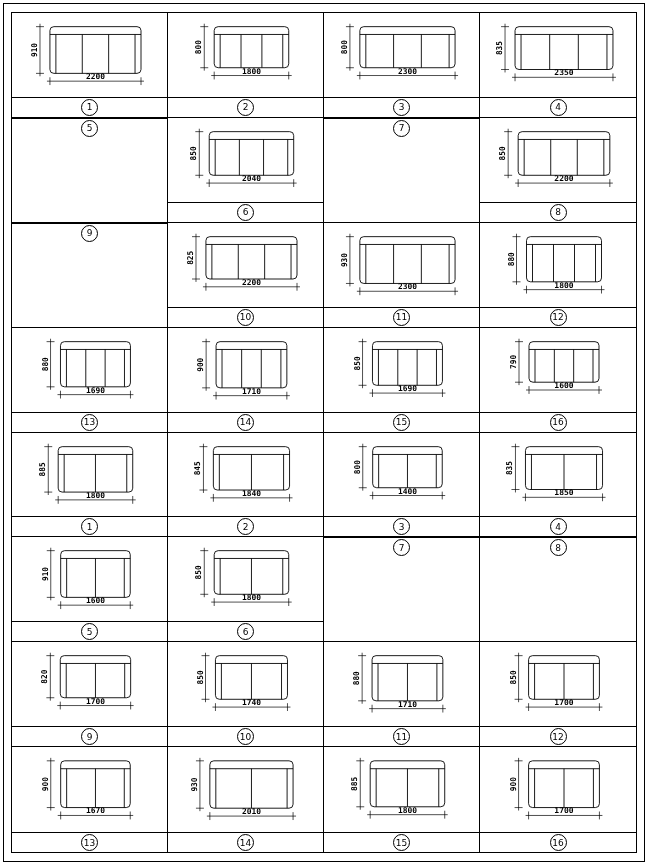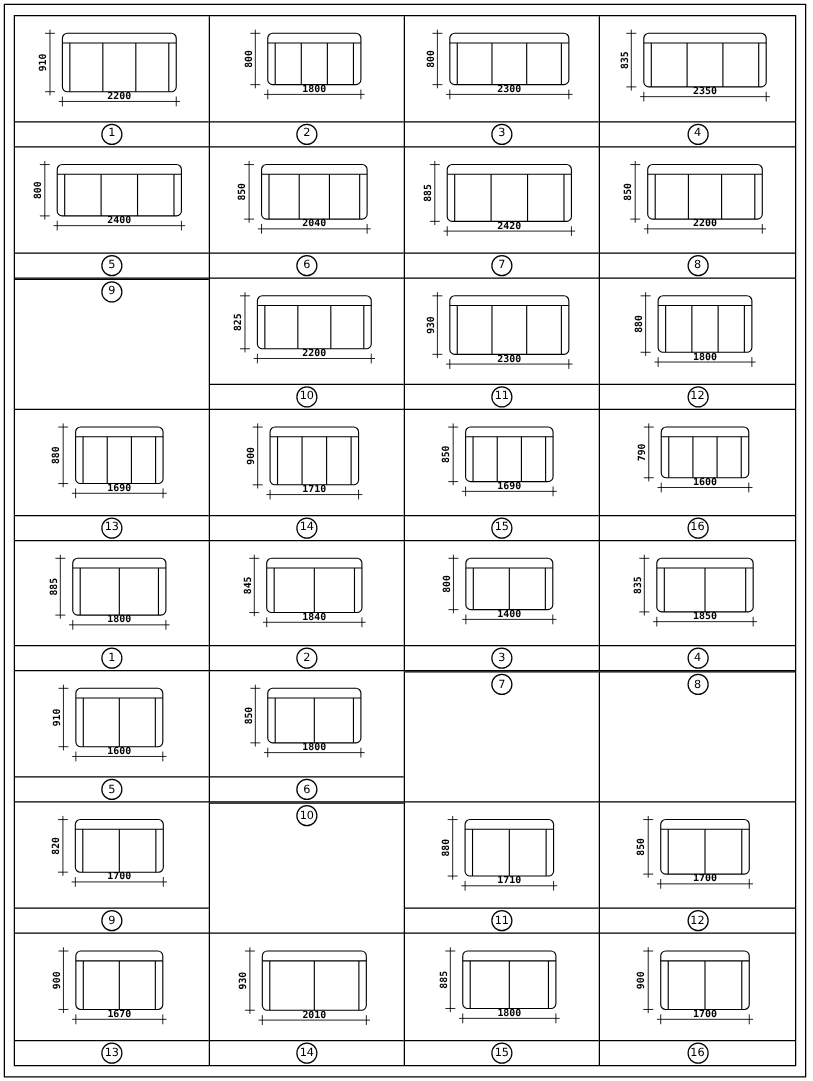--- a/index.html
+++ b/index.html
@@ -132,42 +132,20 @@
             </g>
         <text class="dimtxt dim-w" text-anchor="middle" x="84" y="63.94736842105263">2350</text>
         <text class="dimtxt dim-d" text-anchor="middle" x="0" y="0" transform="translate(22.041666666666664,35.973684210526315) rotate(-90)">835</text>
       </svg>
     </div>
     <div class="label-row">
       <div class="num">4</div>
     </div>
   </div>
       <div class="cell">
-    <div class="draw">
-      <svg viewBox="0 0 156 86" preserveAspectRatio="none">
-        <g class="sofa" fill="none" stroke="#000" stroke-width="0.9">
-              <rect x="34" y="14" width="100" height="42.10526315789474" rx="4"></rect>
-              <line x1="34" y1="22" x2="134" y2="22"></line>
-              <line x1="40" y1="22" x2="40" y2="56.10526315789474"></line>
-              <line x1="128" y1="22" x2="128" y2="56.10526315789474"></line>
-              <line x1="69.33333333333333" y1="22" x2="69.33333333333333" y2="56.10526315789474"></line>
-              <line x1="98.66666666666666" y1="22" x2="98.66666666666666" y2="56.10526315789474"></line>
-            </g>
-        <g class="dims" stroke="#000" stroke-width="0.7" fill="none">
-              <line x1="31" y1="64.10526315789474" x2="137" y2="64.10526315789474"></line>
-              <line x1="34" y1="60.10526315789474" x2="34" y2="68.10526315789474"></line>
-              <line x1="134" y1="60.10526315789474" x2="134" y2="68.10526315789474"></line>
-              <line x1="24" y1="11" x2="24" y2="59.10526315789474"></line>
-              <line x1="20" y1="14" x2="28" y2="14"></line>
-              <line x1="20" y1="56.10526315789474" x2="28" y2="56.10526315789474"></line>
-            </g>
-        <text class="dimtxt dim-w" text-anchor="middle" x="84" y="62.10526315789474">2400</text>
-        <text class="dimtxt dim-d" text-anchor="middle" x="0" y="0" transform="translate(21,35.05263157894737) rotate(-90)">800</text>
-      </svg>
-    </div>
     <div class="label-row">
       <div class="num">5</div>
     </div>
   </div>
       <div class="cell">
     <div class="draw">
       <svg viewBox="0 0 156 86" preserveAspectRatio="none">
         <g class="sofa" fill="none" stroke="#000" stroke-width="0.9">
               <rect x="41.5" y="14" width="85" height="44.73684210526316" rx="4"></rect>
               <line x1="41.5" y1="22" x2="126.5" y2="22"></line>
@@ -186,42 +164,20 @@
             </g>
         <text class="dimtxt dim-w" text-anchor="middle" x="84" y="64.73684210526315">2040</text>
         <text class="dimtxt dim-d" text-anchor="middle" x="0" y="0" transform="translate(28.5,36.368421052631575) rotate(-90)">850</text>
       </svg>
     </div>
     <div class="label-row">
       <div class="num">6</div>
     </div>
   </div>
       <div class="cell">
-    <div class="draw">
-      <svg viewBox="0 0 156 86" preserveAspectRatio="none">
-        <g class="sofa" fill="none" stroke="#000" stroke-width="0.9">
-              <rect x="34" y="14" width="100" height="46.578947368421055" rx="4"></rect>
-              <line x1="34" y1="22" x2="134" y2="22"></line>
-              <line x1="40" y1="22" x2="40" y2="60.578947368421055"></line>
-              <line x1="128" y1="22" x2="128" y2="60.578947368421055"></line>
-              <line x1="69.33333333333333" y1="22" x2="69.33333333333333" y2="60.578947368421055"></line>
-              <line x1="98.66666666666666" y1="22" x2="98.66666666666666" y2="60.578947368421055"></line>
-            </g>
-        <g class="dims" stroke="#000" stroke-width="0.7" fill="none">
-              <line x1="31" y1="68.57894736842105" x2="137" y2="68.57894736842105"></line>
-              <line x1="34" y1="64.57894736842105" x2="34" y2="72.57894736842105"></line>
-              <line x1="134" y1="64.57894736842105" x2="134" y2="72.57894736842105"></line>
-              <line x1="24" y1="11" x2="24" y2="63.578947368421055"></line>
-              <line x1="20" y1="14" x2="28" y2="14"></line>
-              <line x1="20" y1="60.578947368421055" x2="28" y2="60.578947368421055"></line>
-            </g>
-        <text class="dimtxt dim-w" text-anchor="middle" x="84" y="66.57894736842105">2420</text>
-        <text class="dimtxt dim-d" text-anchor="middle" x="0" y="0" transform="translate(21,37.28947368421053) rotate(-90)">885</text>
-      </svg>
-    </div>
     <div class="label-row">
       <div class="num">7</div>
     </div>
   </div>
       <div class="cell">
     <div class="draw">
       <svg viewBox="0 0 156 86" preserveAspectRatio="none">
         <g class="sofa" fill="none" stroke="#000" stroke-width="0.9">
               <rect x="38.166666666666664" y="14" width="91.66666666666667" height="44.73684210526316" rx="4"></rect>
               <line x1="38.166666666666664" y1="22" x2="129.83333333333334" y2="22"></line>
@@ -626,20 +582,41 @@
             </g>
         <text class="dimtxt dim-w" text-anchor="middle" x="84" y="63.15789473684211">1700</text>
         <text class="dimtxt dim-d" text-anchor="middle" x="0" y="0" transform="translate(35.583333333333336,35.578947368421055) rotate(-90)">820</text>
       </svg>
     </div>
     <div class="label-row">
       <div class="num">9</div>
     </div>
   </div>
       <div class="cell">
+    <div class="draw">
+      <svg viewBox="0 0 156 86" preserveAspectRatio="none">
+        <g class="sofa" fill="none" stroke="#000" stroke-width="0.9">
+              <rect x="47.75" y="14" width="72.5" height="44.73684210526316" rx="4"></rect>
+              <line x1="47.75" y1="22" x2="120.25" y2="22"></line>
+              <line x1="53.75" y1="22" x2="53.75" y2="58.73684210526316"></line>
+              <line x1="114.25" y1="22" x2="114.25" y2="58.73684210526316"></line>
+              <line x1="84" y1="22" x2="84" y2="58.73684210526316"></line>
+            </g>
+        <g class="dims" stroke="#000" stroke-width="0.7" fill="none">
+              <line x1="44.75" y1="66.73684210526315" x2="123.25" y2="66.73684210526315"></line>
+              <line x1="47.75" y1="62.73684210526315" x2="47.75" y2="70.73684210526315"></line>
+              <line x1="120.25" y1="62.73684210526315" x2="120.25" y2="70.73684210526315"></line>
+              <line x1="37.75" y1="11" x2="37.75" y2="61.73684210526316"></line>
+              <line x1="33.75" y1="14" x2="41.75" y2="14"></line>
+              <line x1="33.75" y1="58.73684210526316" x2="41.75" y2="58.73684210526316"></line>
+            </g>
+        <text class="dimtxt dim-w" text-anchor="middle" x="84" y="64.73684210526315">1740</text>
+        <text class="dimtxt dim-d" text-anchor="middle" x="0" y="0" transform="translate(34.75,36.368421052631575) rotate(-90)">850</text>
+      </svg>
+    </div>
     <div class="label-row">
       <div class="num">10</div>
     </div>
   </div>
       <div class="cell">
     <div class="draw">
       <svg viewBox="0 0 156 86" preserveAspectRatio="none">
         <g class="sofa" fill="none" stroke="#000" stroke-width="0.9">
               <rect x="48.375" y="14" width="71.25" height="46.31578947368421" rx="4"></rect>
               <line x1="48.375" y1="22" x2="119.625" y2="22"></line>

